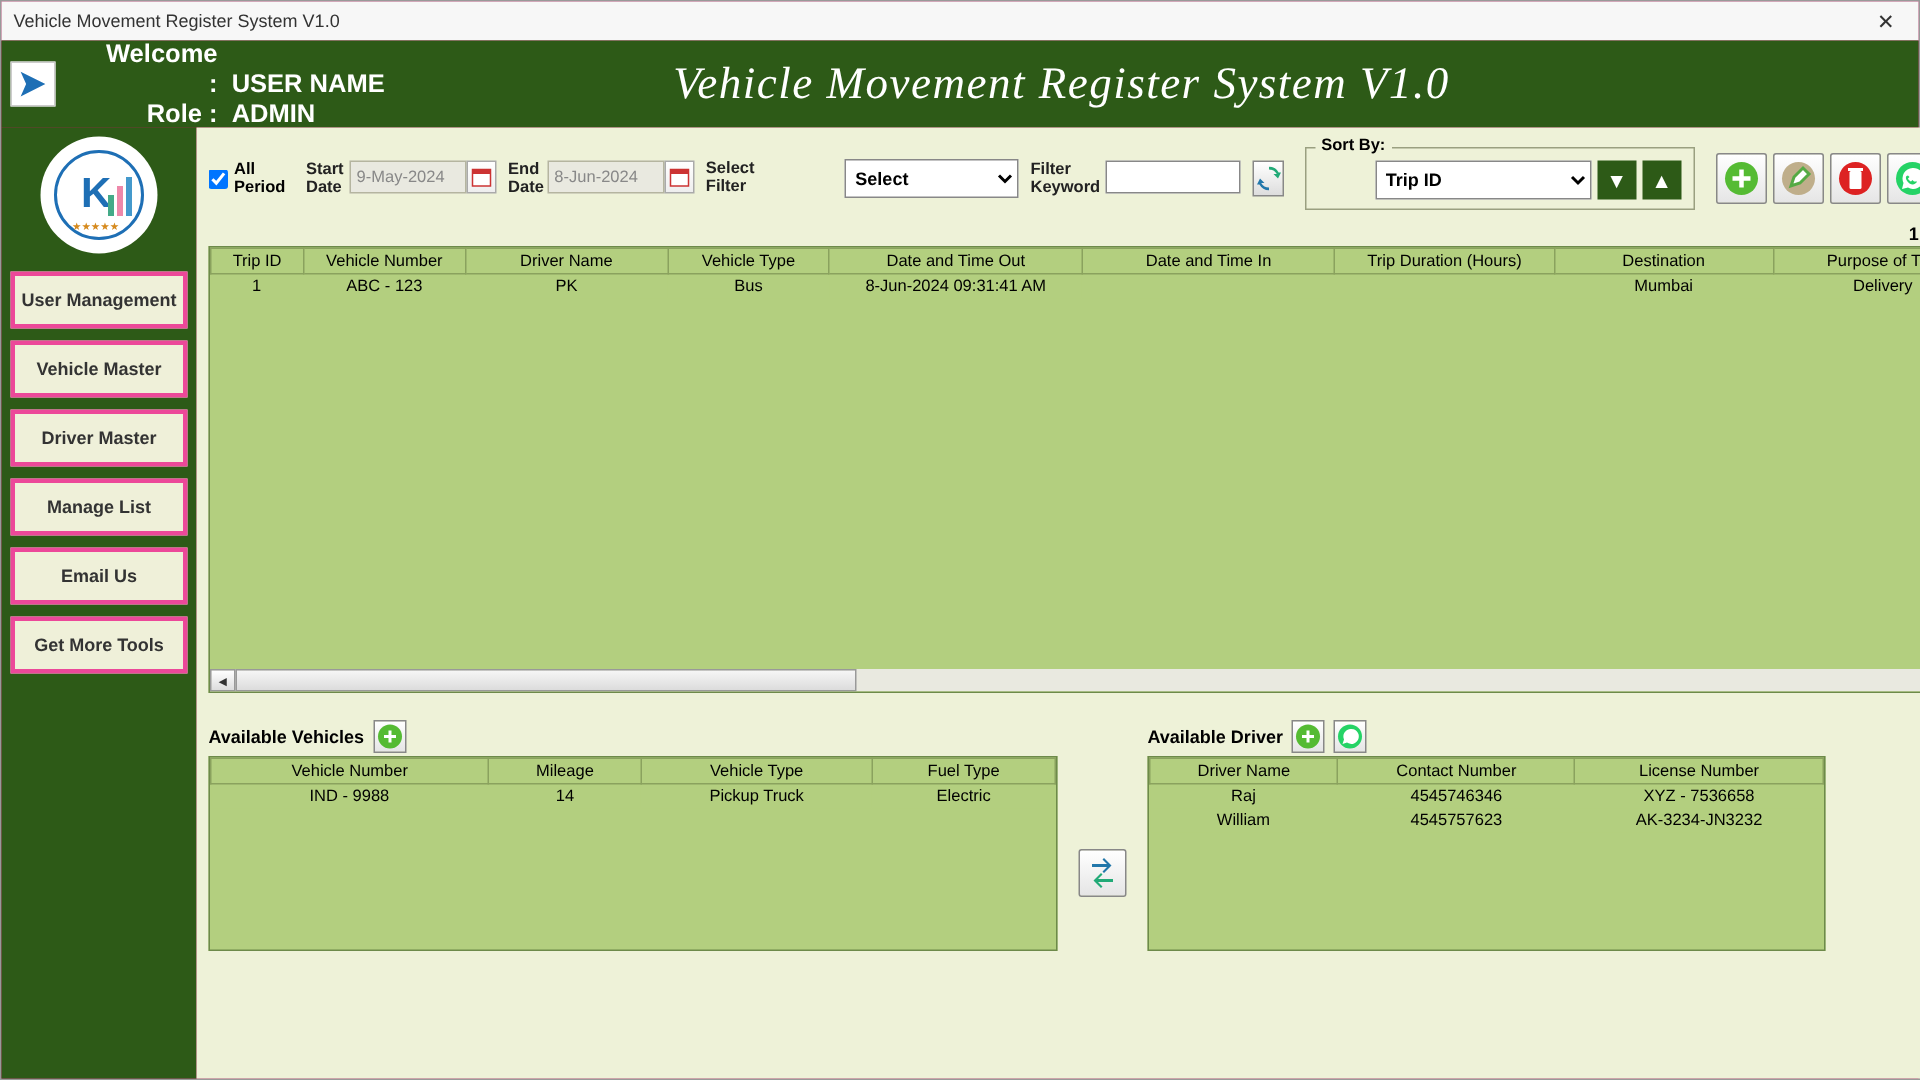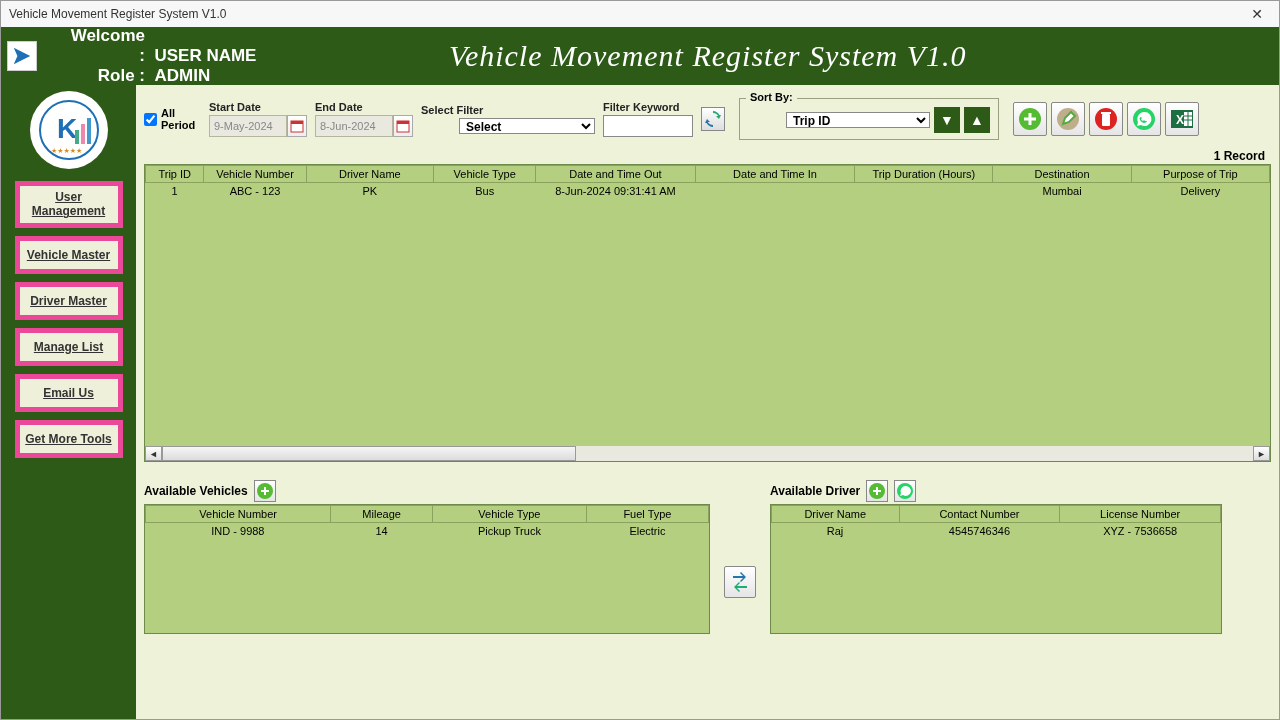--- a/index.html
+++ b/index.html
@@ -12,30 +12,30 @@
 .logobox { width: 30px; height: 30px; background: #fff; margin-left: 6px; display: flex; align-items: center; justify-content: center; border: 1px solid #ccc; }
 .logobox svg { width: 22px; height: 22px; }
 .welcome { margin-left: 32px; color: #fff; font-size: 17px; font-weight: bold; }
 .welcome .lbl { display: inline-block; width: 76px; text-align: right; }
 .welcome .val { color: #fff; }
 .app-title { flex: 1; text-align: center; color: #fff; font-family: "Monotype Corsiva", "Brush Script MT", cursive; font-style: italic; font-size: 30px; letter-spacing: 1px; padding-right: 120px; }
 .main { flex: 1; display: flex; }
 .sidebar { width: 135px; background: #2d5a17; padding: 6px 6px; display: flex; flex-direction: column; align-items: center; gap: 8px; }
 .sidelogo { width: 78px; height: 78px; background: #fff; border-radius: 50%; display: flex; align-items: center; justify-content: center; margin-bottom: 4px; }
 .sidelogo-inner { width: 60px; height: 60px; position: relative; }
-.sidebtn { width: 108px; min-height: 38px; background: #eff0d9; border: 5px solid #ec4899; color: #333; font-size: 12px; font-weight: bold; display: flex; align-items: center; justify-content: center; text-align: center; cursor: pointer; padding: 4px 2px; line-height: 1.2; text-decoration: underline; }
+.sidebtn { width: 118px; min-height: 38px; background: #eff0d9; border: 3px solid #ec4899; color: #333; font-size: 12px; font-weight: bold; display: flex; align-items: center; justify-content: center; text-align: center; cursor: pointer; padding: 4px 2px; line-height: 1.2; }
 .sidebtn.logout { color: #c00; }
 .content { flex: 1; background: #eef2d8; display: flex; flex-direction: column; padding: 0 8px 8px 8px; }
 .filterbar { height: 56px; display: flex; align-items: center; gap: 8px; margin-top: 6px; }
-.fb-group { display: flex; flex-direction: column; gap: 2px; }
+.fb-group { display: flex; flex-direction: row; gap: 2px; }
 .fb-label { font-size: 11px; font-weight: bold; color: #222; }
 .fb-check { display: flex; align-items: center; gap: 4px; font-size: 11px; font-weight: bold; }
 .dateinput { width: 78px; height: 22px; border: 1px solid #b5b5a0; background: #e9e9e0; padding: 0 4px; font-size: 11px; color: #888; }
 .calbtn { width: 20px; height: 22px; background: linear-gradient(#fff,#eee); border: 1px solid #aaa; display: inline-flex; align-items: center; justify-content: center; cursor: pointer; }
-.selectbox { height: 16px; border: 1px solid #888; background: #fff; font-size: 12px; font-weight: bold; padding: 0 2px; margin-left: 38px; }
+.selectbox { height: 26px; border: 1px solid #888; background: #fff; font-size: 12px; font-weight: bold; padding: 0 2px; margin-left: 38px; }
 .filtersel { width: 136px; }
 .keyword { width: 90px; height: 22px; border: 1px solid #888; background: #fff; }
 .refreshbtn { width: 24px; height: 24px; border: 1px solid #888; background: linear-gradient(#fff,#ddd); display: flex; align-items: center; justify-content: center; cursor: pointer; }
 .sortbox { border: 1px solid #9aa080; padding: 2px 8px 6px 8px; position: relative; display: flex; align-items: center; gap: 4px; margin-left: 6px; justify-content: center; }
 .sortlegend { position: absolute; top: -8px; left: 6px; background: #eef2d8; padding: 0 4px; font-size: 11px; font-weight: bold; }
 .sortsel { width: 144px; margin-top: 6px; }
 .arrowbtn { width: 26px; height: 26px; background: #2d5a17; color: #fff; border: none; display: flex; align-items: center; justify-content: center; cursor: pointer; margin-top: 6px; font-size: 14px; }
 .iconbtn { width: 34px; height: 34px; border: 1px solid #888; background: linear-gradient(#fff,#e5e5e5); display: flex; align-items: center; justify-content: center; cursor: pointer; border-radius: 2px; }
 .iconbtn.round svg { width: 26px; height: 26px; }
 .recordcount { text-align: right; font-size: 12px; font-weight: bold; padding: 2px 6px 1px 0; }
@@ -303,20 +303,25 @@
                     <th>Contact Number</th>
                     <th>License Number</th>
                   </tr>
                 </thead>
                 <tbody id="drv-body">
                   <tr>
                     <td>Raj</td>
                     <td>4545746346</td>
                     <td>XYZ - 7536658</td>
                   </tr>
+                  <tr>
+                    <td>William</td>
+                    <td>4545757623</td>
+                    <td>AK-3234-JN3232</td>
+                  </tr>
                 </tbody>
               </table>
           </div>
         </div>
       </div>
     </div>
   </div>
 </div>
 
 </body></html>

